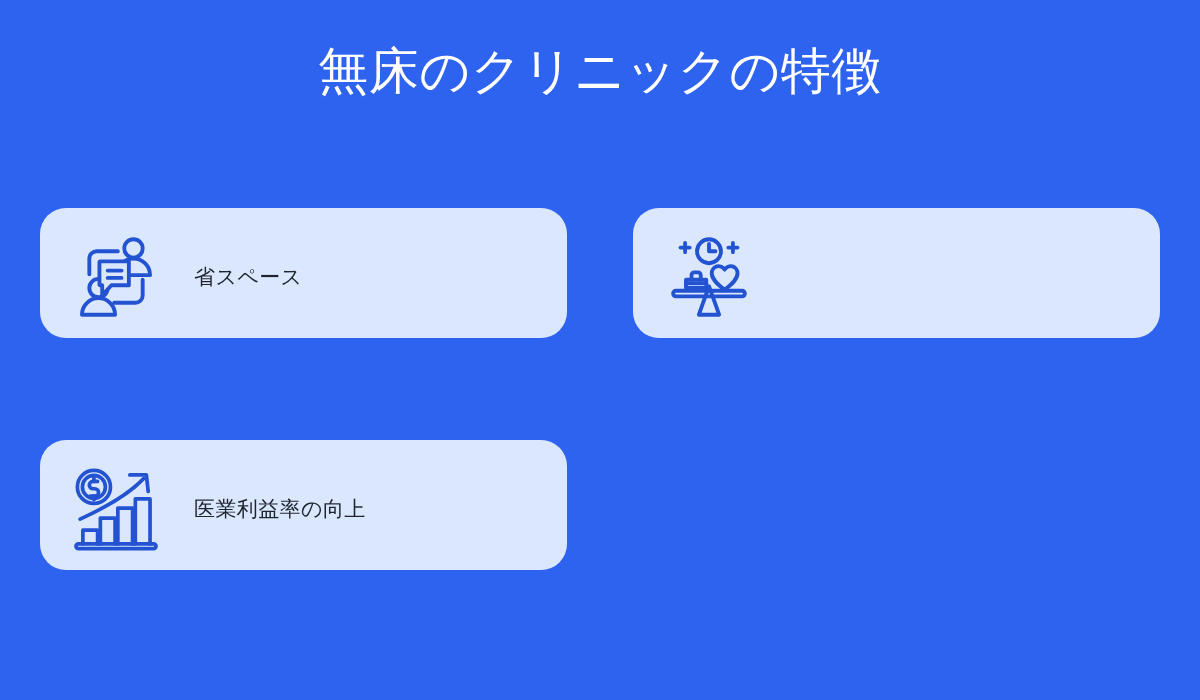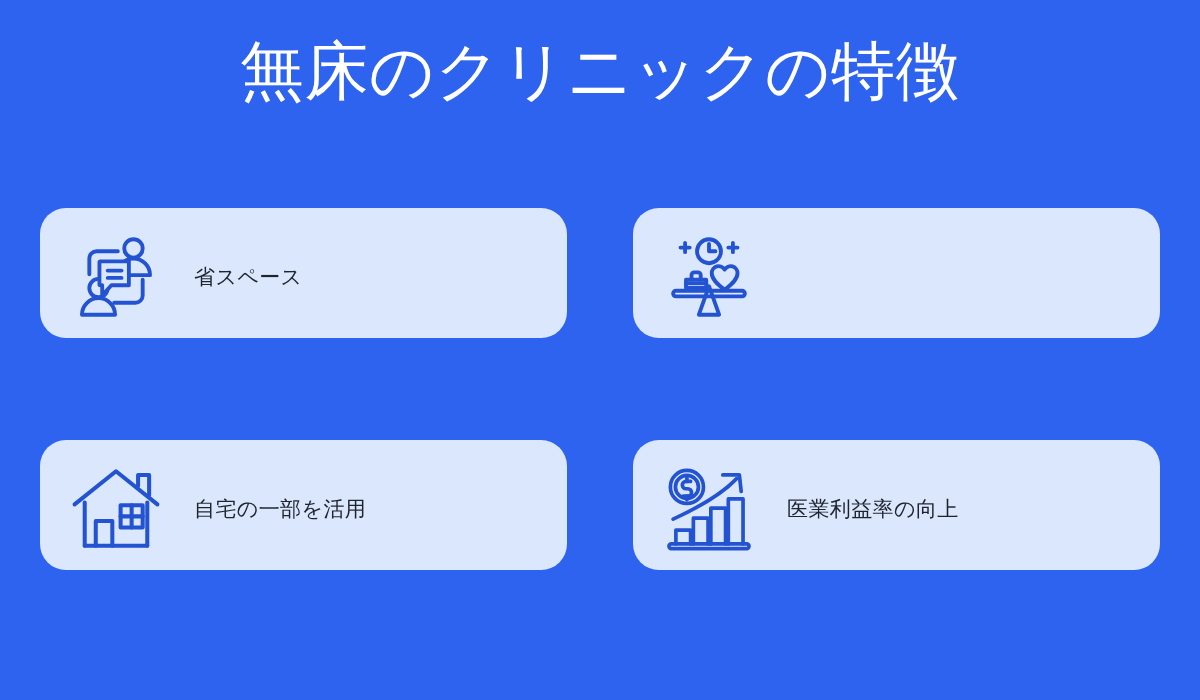--- a/index.html
+++ b/index.html
@@ -15,21 +15,21 @@
     position: relative;
   }
 
   .page-title {
     position: absolute;
     top: 40px;
     left: 0;
     width: 1200px;
     text-align: center;
     color: #ffffff;
-    font-size: 64px;
+    font-size: 50px;
     line-height: 62px;
     font-weight: 400;
     letter-spacing: 0.5px;
     white-space: nowrap;
   }
 
   .cards-grid {
     position: absolute;
     left: 40px;
     top: 208px;
@@ -109,36 +109,20 @@
         <path d="M25 53 H47 V62 H25 z"></path>
         <path d="M31 53 V48 a3 3 0 0 1 3 -3 h4 a3 3 0 0 1 3 3 v5"></path>
         <path d="M25 57 H47"></path>
         <path d="M67 64 c-9 -7 -14 -12 -14 -18 a7.5 7.5 0 0 1 14 -4 a7.5 7.5 0 0 1 14 4 c0 6 -5 11 -14 18 z"></path>
         <path d="M14 65 H86 a2 2 0 0 1 0 6 H14 a2 2 0 0 1 0 -6 z"></path>
         <path d="M50 60 L61 91 H39 z"></path>
       </svg>
     </span>
   </div>
 
-  <div class="feature-card">
-    <span class="card-icon">
-      <svg viewBox="0 0 100 100" fill="none" stroke="#2353d1" stroke-width="4.4" stroke-linecap="round" stroke-linejoin="round">
-        <path d="M5 45 L50 9 L95 45"></path>
-        <path d="M74 25 V13 H86 V35"></path>
-        <path d="M16 43 V90"></path>
-        <path d="M84 43 V90"></path>
-        <path d="M16 90 H84"></path>
-        <path d="M28 90 V63 H46 V90"></path>
-        <path d="M55 46 H79 V70 H55 z"></path>
-        <path d="M67 46 V70"></path>
-        <path d="M55 58 H79"></path>
-      </svg>
-    </span>
-    <span class="card-label">自宅の一部を活用</span>
-  </div>
 
   <div class="feature-card">
     <span class="card-icon">
       <svg viewBox="0 0 100 100" fill="none" stroke="#2353d1" stroke-width="4" stroke-linecap="round" stroke-linejoin="round">
         <circle cx="26" cy="26" r="18"></circle>
         <circle cx="26" cy="26" r="12.5"></circle>
         <path d="M30 20 h-5 a4 4 0 0 0 0 8 h2 a4 4 0 0 1 0 8 h-5"></path>
         <path d="M26 16 V20 M26 36 V40"></path>
         <path d="M11 61 C35 50 62 36 80 17"></path>
         <path d="M65 13 L83 13 L85 31"></path>

